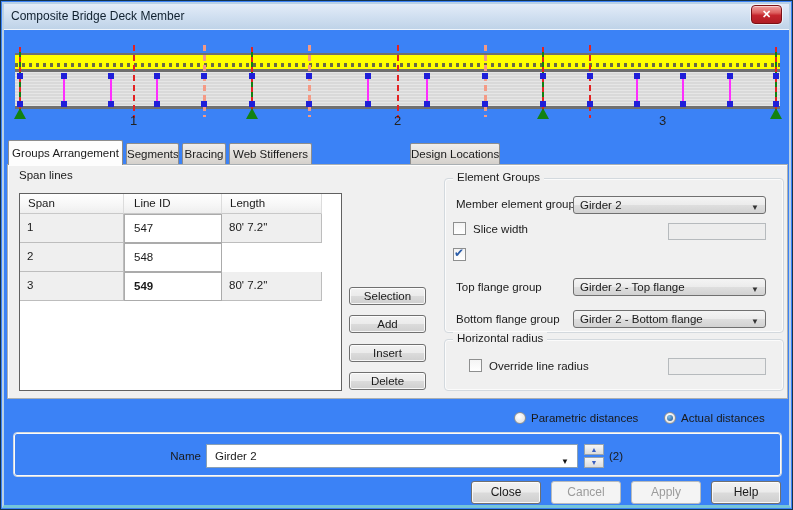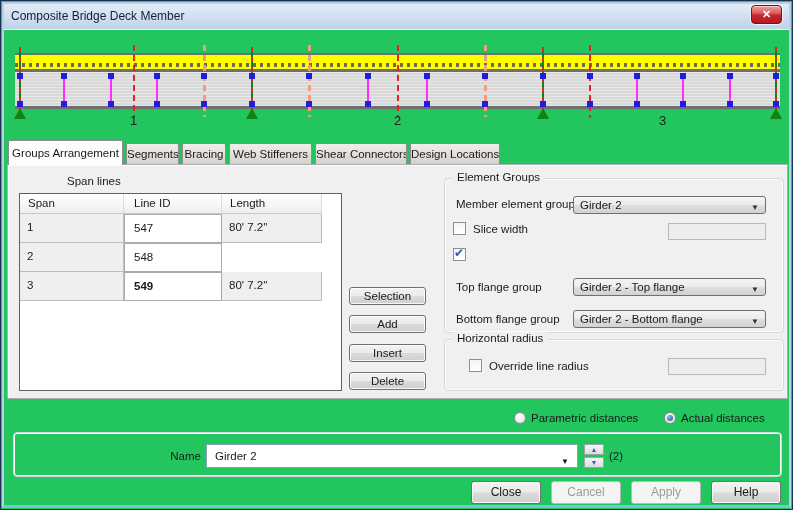--- a/index.html
+++ b/index.html
@@ -1,19 +1,19 @@
 <!DOCTYPE html>
 <html style="--deck: #ffff00; --dots: #6b6b45; --web: #d9d9d9; --flange: #6f6f6f; --bracing: #ff2dff; --node: #1f1fd9; --support: #128212; --redline: #e32222; --salmonline: #f49a85;"><head>
 <meta charset="utf-8">
 <style>
   html,body{margin:0;padding:0;background:#888;}
   *{box-sizing:border-box;}
   .win{
     position:relative;width:793px;height:510px;margin:0 auto;
-    background:#22c55e;border:1px solid #15344e;overflow:hidden;
+    background:#3b82f6;border:1px solid #15344e;overflow:hidden;
     font-family:"Liberation Sans",sans-serif;font-size:11.5px;color:#1a1a1a;
   }
   .frame{position:absolute;inset:1px;border:2px solid #b9d1e6;border-bottom:3px solid #74c5d9;pointer-events:none;z-index:60;}
   
   .titlebar{position:absolute;left:1px;top:1px;right:1px;height:28px;
     background:linear-gradient(180deg,#e6eef9 0%,#d4e2f2 45%,#bfd3e8 100%);
     border-bottom:1px solid #eef4fb;}
   .title{position:absolute;left:9px;top:7px;font-size:12px;color:#10202e;}
   .closebtn{position:absolute;right:10px;top:4px;width:31px;height:19px;border-radius:4px;
     border:1px solid #7c1016;background:linear-gradient(180deg,#f0a19f 0%,#dd5f5e 40%,#c5252d 55%,#b01d26 100%);
@@ -156,25 +156,24 @@
       <div class="node" style="left: 772px; top: 71px;"></div>
       <div class="spanlabel" style="left: 129px; top: 83px;">1</div>
       <div class="spanlabel" style="left: 393px; top: 83px;">2</div>
       <div class="spanlabel" style="left: 658px; top: 83px;">3</div>
     </div>
 
   <div class="tab active" style="left:7px;width:115px;"><span>Groups Arrangement</span></div>
   <div class="tab" style="left:125px;width:53px;"><span>Segments</span></div>
   <div class="tab" style="left:181px;width:44px;"><span>Bracing</span></div>
   <div class="tab" style="left:228px;width:83px;"><span>Web Stiffeners</span></div>
-  <div class="tab" style="left:314px;width:92px;"><span>Shear Connectors</span></div>
   <div class="tab" style="left:409px;width:90px;"><span>Design Locations</span></div>
   <div class="pane"></div>
 
-  <div class="caption" style="left:18px;top:174px;margin-left:48px;">Span lines</div>
+  <div class="caption" style="left:18px;top:168px;">Span lines</div>
   <div class="listbox">
     <div class="hdrcell" style="left:104px;width:98px;padding-left:10px;">Line ID</div>
     <div class="hdrcell" style="left:0;width:104px;">Span</div>
     <div class="hdrcell" style="left:202px;width:100px;">Length</div>
 
     <div class="cell" style="left:0;top:20px;width:104px;">1</div>
     <div class="cell edit" style="left:104px;top:20px;width:98px;padding-left:9px;">547</div>
     <div class="cell" style="left:202px;top:20px;width:100px;">80' 7.2''</div>
 
     <div class="cell" style="left:0;top:49px;width:104px;">2</div>

